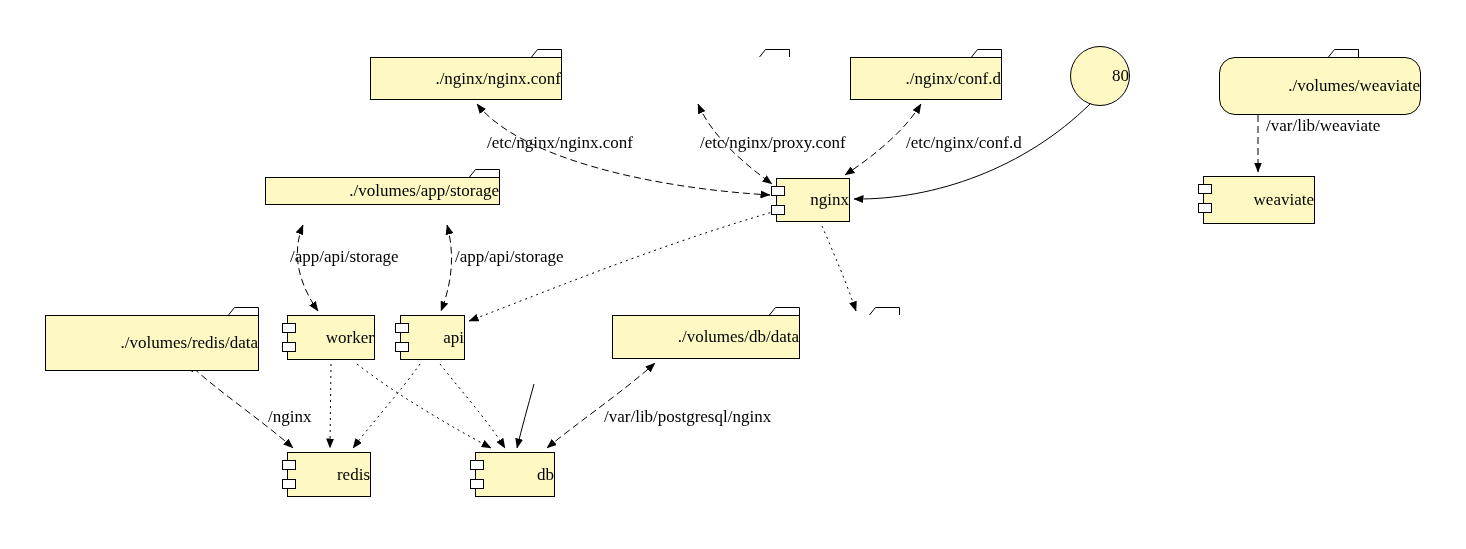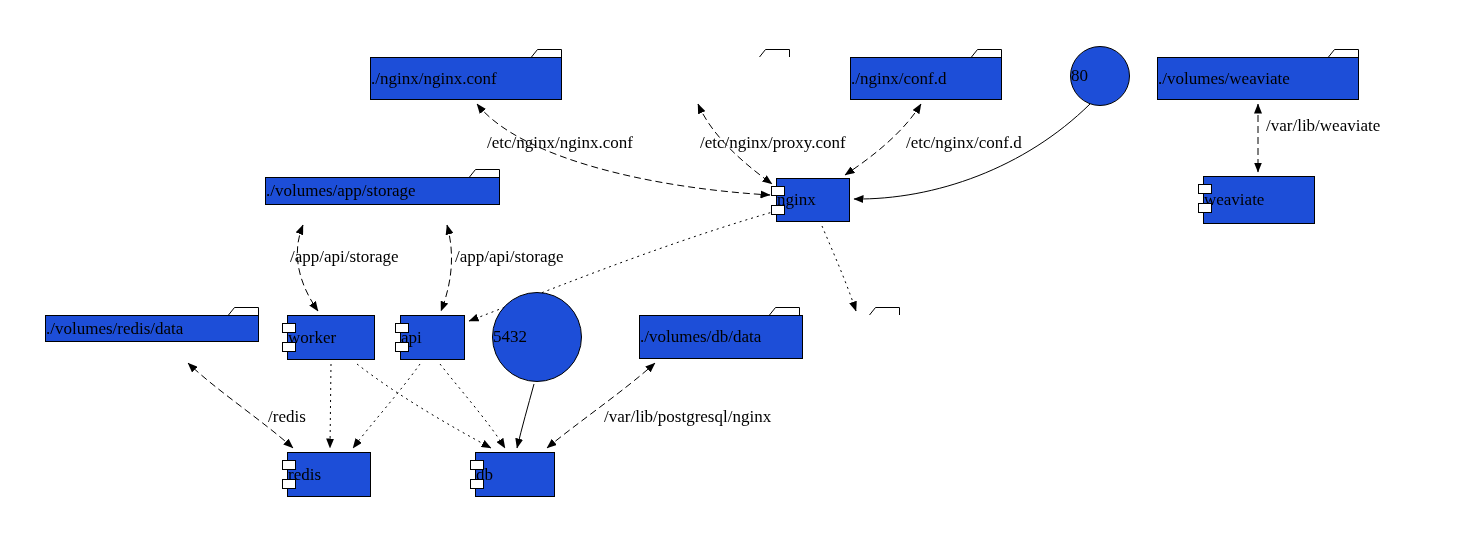--- a/index.html
+++ b/index.html
@@ -16,23 +16,23 @@
   }
   .edges-layer { position: absolute; left: 0; top: 0; }
   .edge { fill: none; stroke: #000000; stroke-width: 1; }
   .dashed { stroke-dasharray: 7 4; }
   .dotted { stroke-dasharray: 2 4; }
   .tab { fill: #ffffff; stroke: #000000; stroke-width: 1; }
   .node {
     position: absolute;
     display: flex;
     align-items: center;
-    justify-content: flex-start;
+    justify-content: flex-end;
     border: 1px solid #000000;
-    background: #1d4ed8;
+    background: #fef9c3;
     white-space: nowrap;
     text-align: center;
   }
   .circle { border-radius: 50%; }
   .component::before, .component::after {
     content: "";
     position: absolute;
     left: -6px;
     width: 12px;
     height: 8px;
@@ -83,38 +83,35 @@
     <path class="edge dotted" marker-end="url(#arr)" d="M420,364 C400,392 372,423 353,448"></path>
     <path class="edge dotted" marker-end="url(#arr)" d="M440,364 C462,392 488,421 505,448"></path>
   </svg>
 
   <div class="node folder" style="left:370px;top:57px;width:192px;height:43px;">
     <span>./nginx/nginx.conf</span>
   </div>
   <div class="node folder" style="left:850px;top:57px;width:152px;height:43px;">
     <span>./nginx/conf.d</span>
   </div>
-  <div class="node folder" style="left:1157px;top:57px;width:202px;height:43px;">
+  <div class="node folder" style="left:1219px;top:57px;width:202px;height:58px;border-radius:16px;">
     <span>./volumes/weaviate</span>
   </div>
   <div class="node folder" style="left:265px;top:177px;width:235px;height:28px;">
     <span>./volumes/app/storage</span>
   </div>
-  <div class="node folder" style="left:45px;top:315px;width:214px;height:27px;">
+  <div class="node folder" style="left:45px;top:315px;width:214px;height:56px;">
     <span>./volumes/redis/data</span>
   </div>
-  <div class="node folder" style="left:612px;top:315px;width:164px;height:44px;margin-left:27px;">
+  <div class="node folder" style="left:612px;top:315px;width:188px;height:44px;">
     <span>./volumes/db/data</span>
   </div>
 
   <div class="node circle" style="left:1070px;top:46px;width:60px;height:60px;">
     <span>80</span>
-  </div>
-  <div class="node circle" style="left:492px;top:292px;width:90px;height:90px;">
-    <span>5432</span>
   </div>
 
   <div class="node component" style="left:776px;top:178px;width:74px;height:44px;">
     <span>nginx</span>
   </div>
   <div class="node component" style="left:1203px;top:176px;width:112px;height:48px;">
     <span>weaviate</span>
   </div>
   <div class="node component" style="left:287px;top:315px;width:88px;height:45px;">
     <span>worker</span>
@@ -128,16 +125,16 @@
   <div class="node component" style="left:287px;top:452px;width:84px;height:45px;">
     <span>redis</span>
   </div>
 
   <div class="edge-label" style="left:487px;top:133px;">/etc/nginx/nginx.conf</div>
   <div class="edge-label" style="left:700px;top:133px;">/etc/nginx/proxy.conf</div>
   <div class="edge-label" style="left:906px;top:133px;">/etc/nginx/conf.d</div>
   <div class="edge-label" style="left:1266px;top:116px;">/var/lib/weaviate</div>
   <div class="edge-label" style="left:290px;top:247px;">/app/api/storage</div>
   <div class="edge-label" style="left:455px;top:247px;">/app/api/storage</div>
-  <div class="edge-label" style="left:268px;top:407px;">/redis</div>
+  <div class="edge-label" style="left:268px;top:407px;">/nginx</div>
   <div class="edge-label" style="left:604px;top:407px;">/var/lib/postgresql/nginx</div>
 
 </div>
 
 </body></html>

